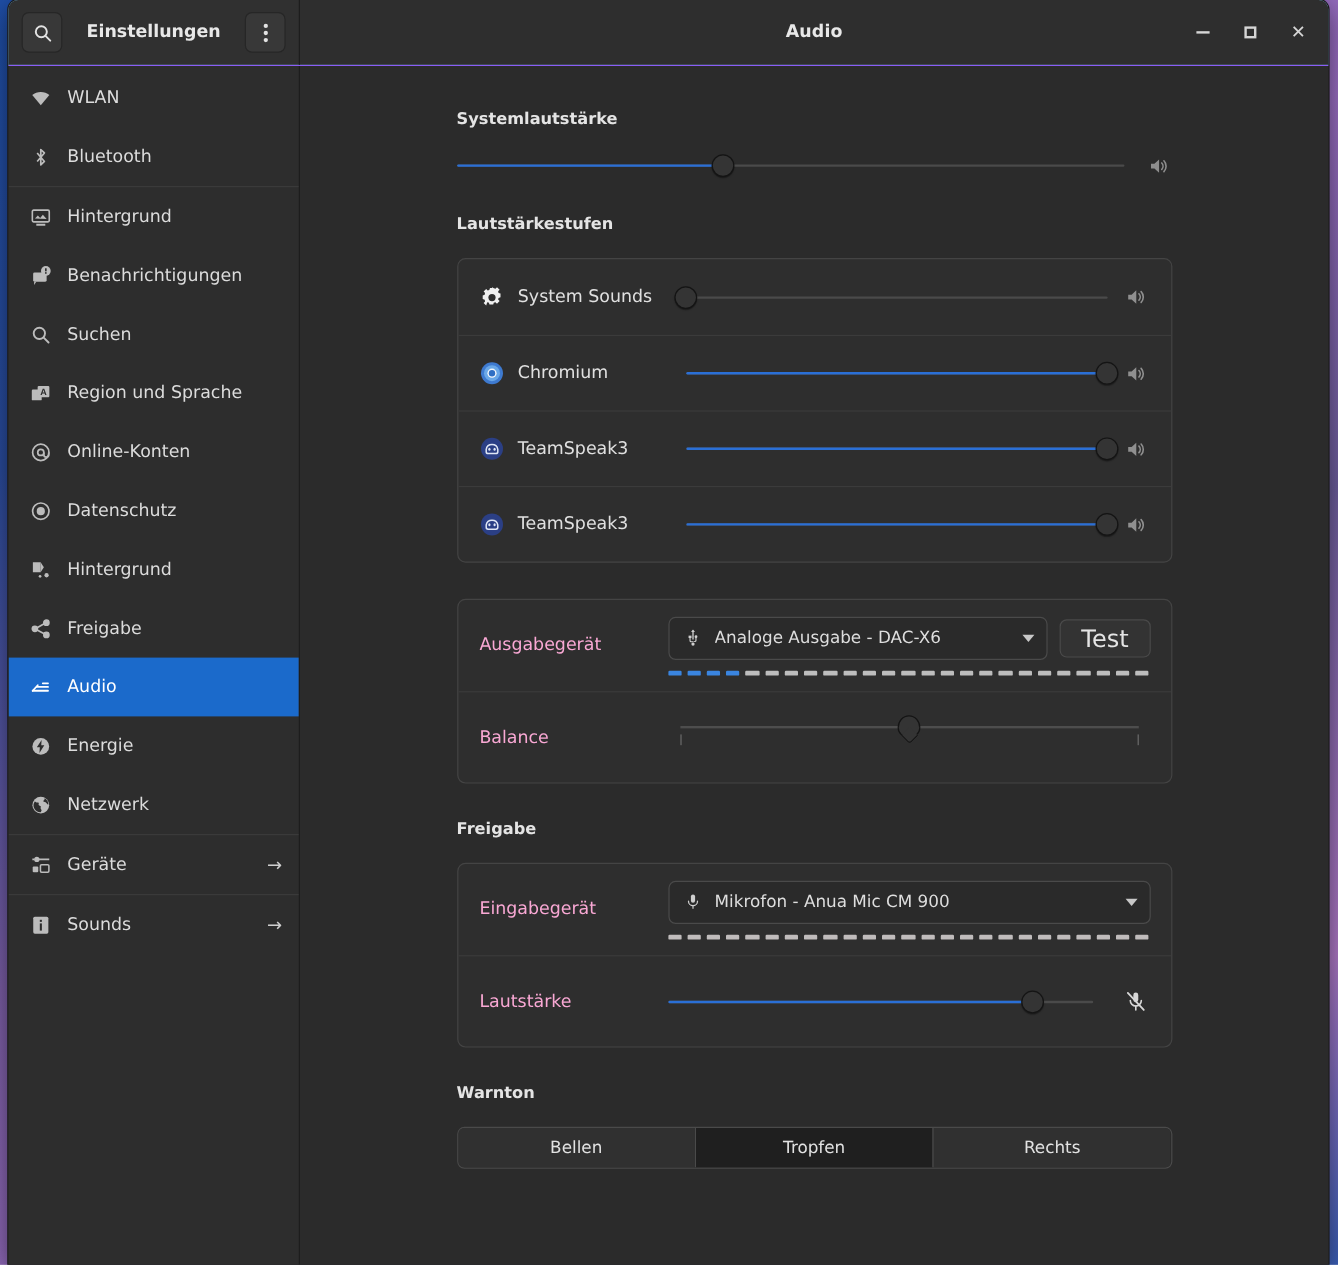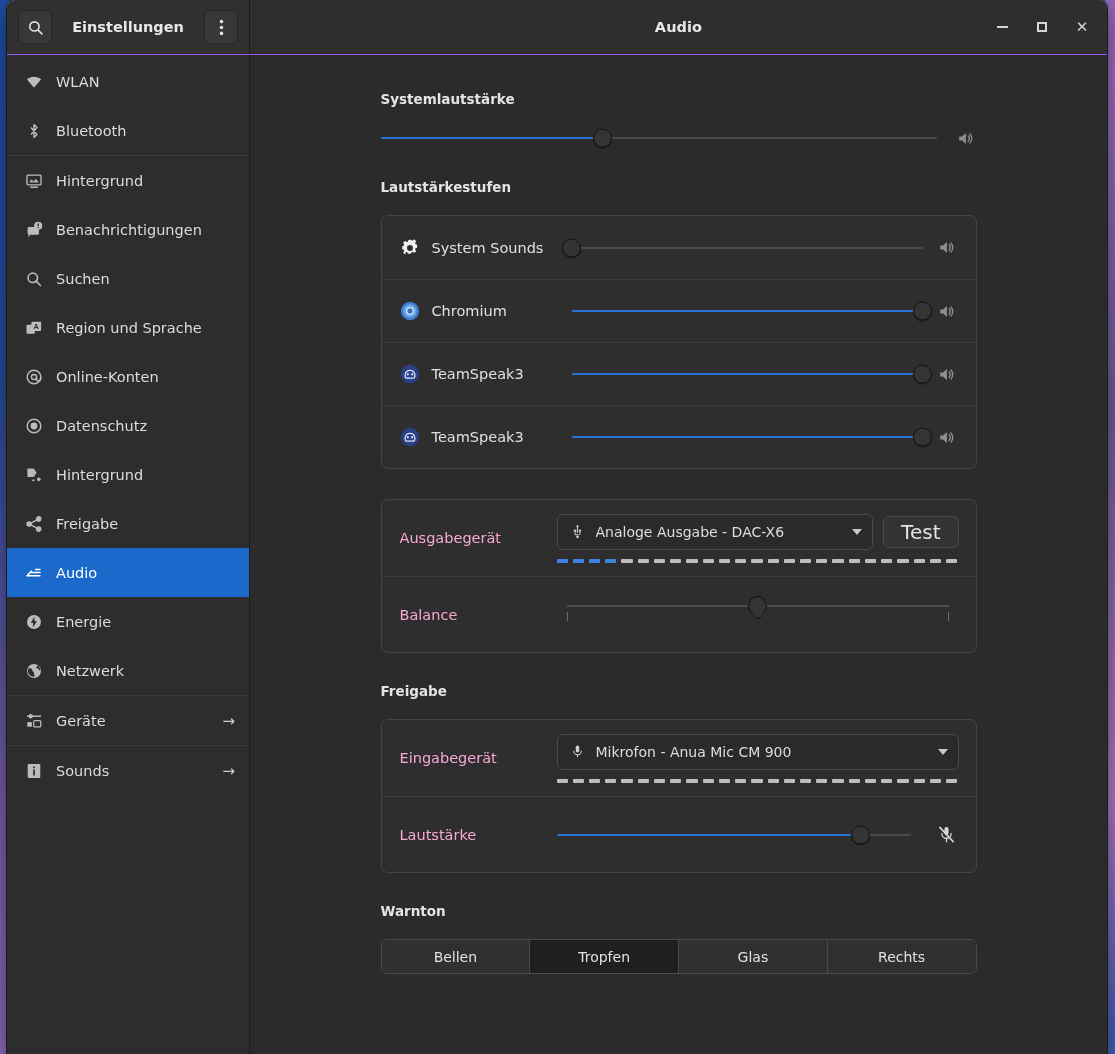--- a/index.html
+++ b/index.html
@@ -742,21 +742,20 @@
               </div>
             </div>
           </div>
         </div>
 
         <div class="sec">
           <div class="sec-title">Warnton</div>
           <div class="segmented" id="alert-segmented">
               <button class="seg-btn">Bellen</button>
               <button class="seg-btn selected">Tropfen</button>
-              <button class="seg-btn">Glas</button>
               <button class="seg-btn">Rechts</button>
             </div>
         </div>
 
       </div>
     </div>
   </div>
 </div>
 
 </body></html>

